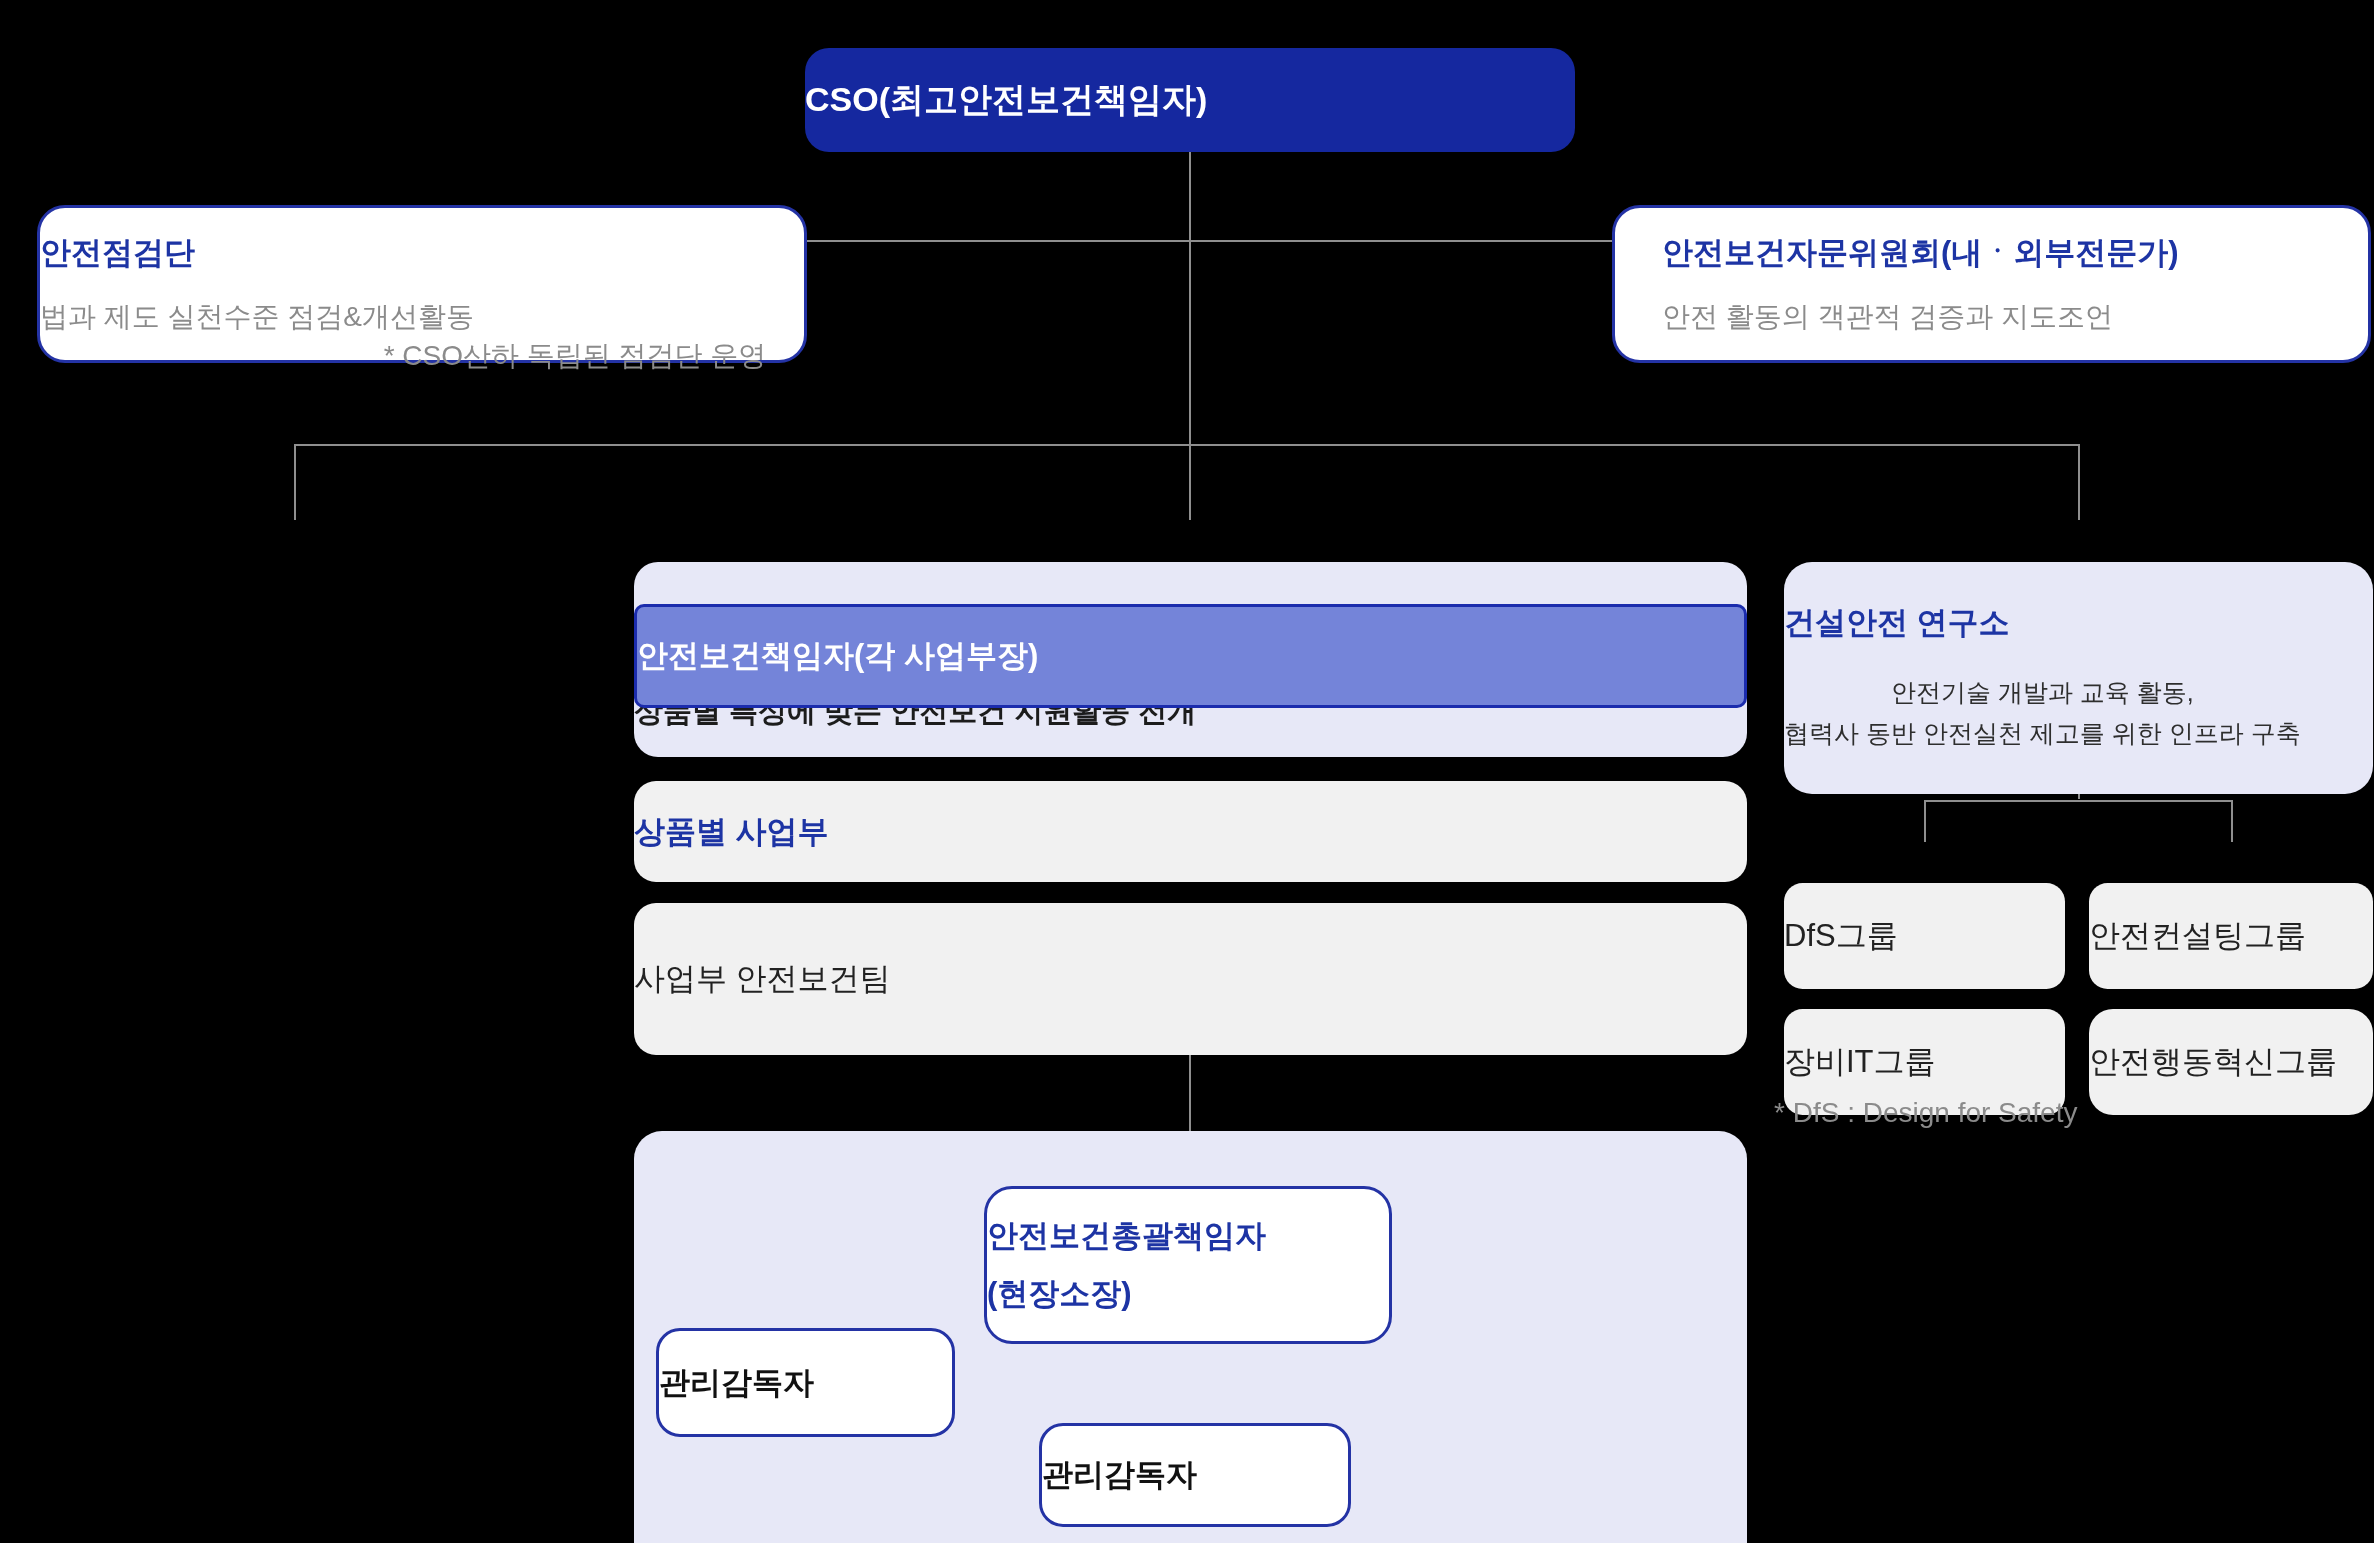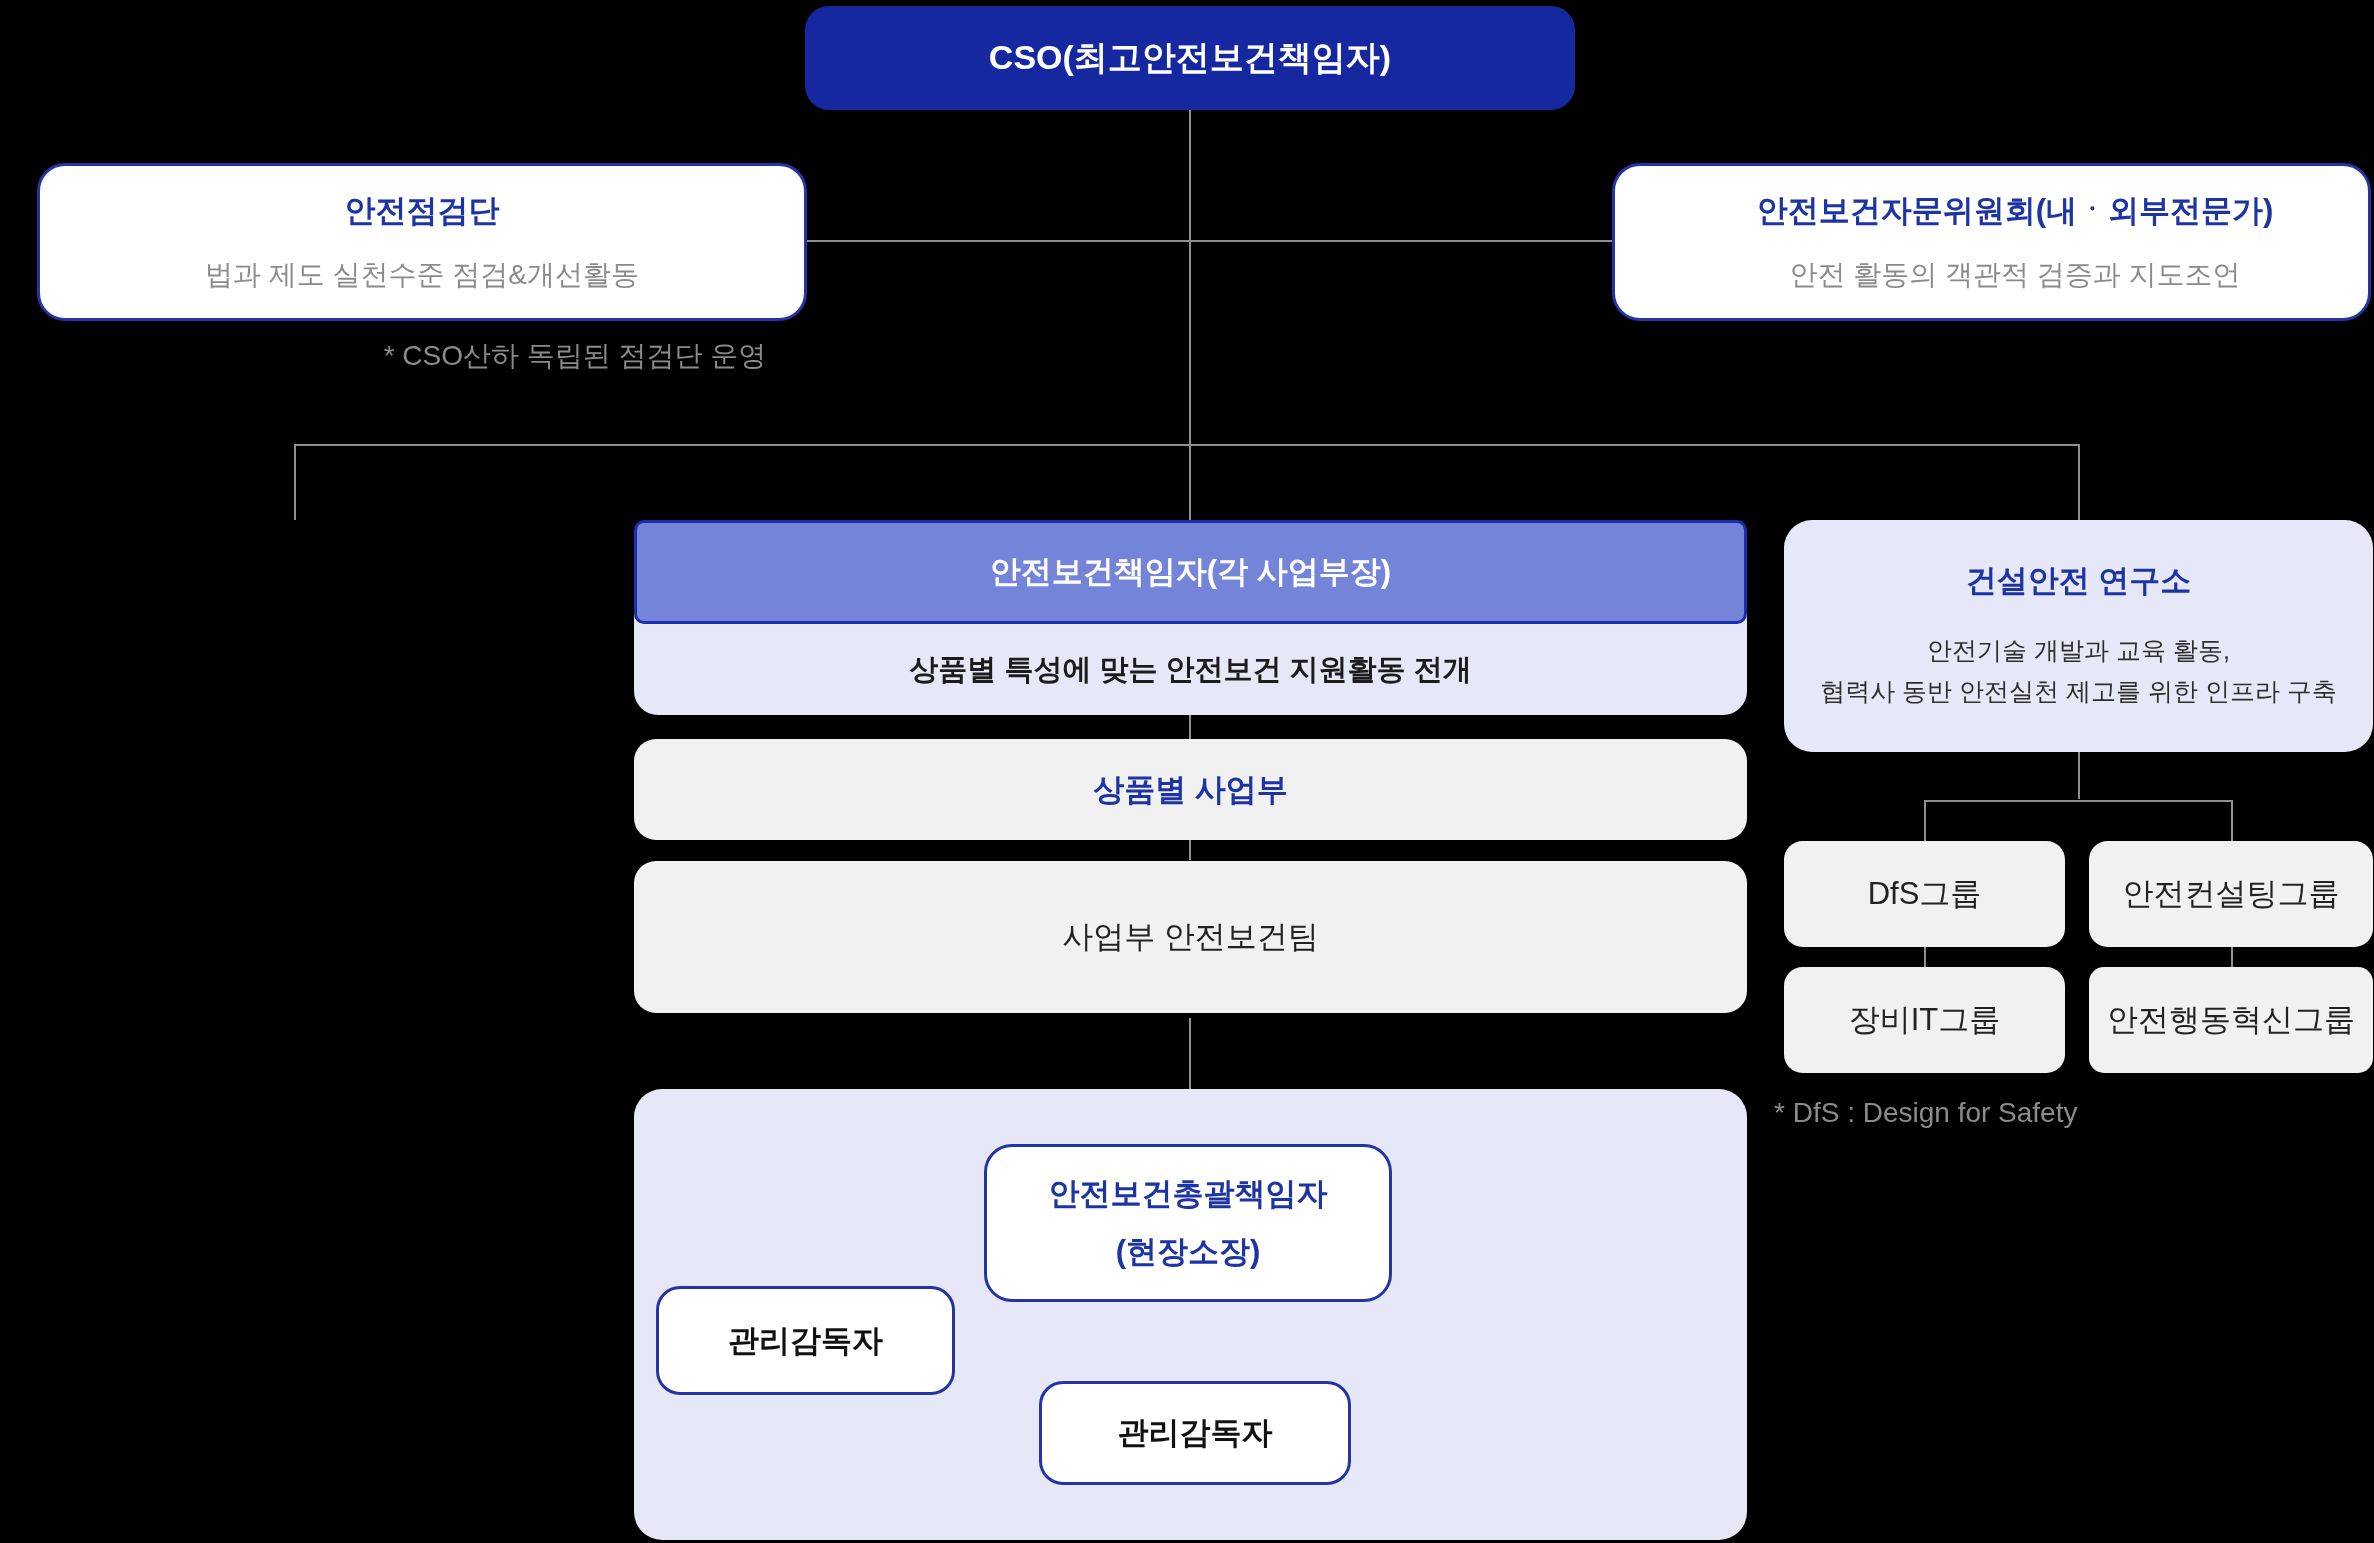--- a/index.html
+++ b/index.html
@@ -1,21 +1,21 @@
 <!DOCTYPE html>
 <html lang="ko" style="font-size:15px"><head>
 <meta charset="utf-8">
 <style>
   html,body{margin:0;padding:0;background:#000;}
   .canvas{
     position:relative;width:2375px;height:1543px;background:#000;overflow:hidden;
     font-family:"Liberation Sans","DejaVu Sans",sans-serif;
   }
   .box{position:absolute;box-sizing:border-box;display:flex;flex-direction:column;
-       align-items:center;justify-content:center;text-align:center;}
+       align-items:flex-start;justify-content:center;text-align:center;margin-top:42px;}
   .navy-box{background:#15289f;border-radius:24px;color:#fff;font-weight:bold;font-size:34px;}
   .white-box{background:#fff;border:3.7px solid #2433a5;border-radius:28px;}
   .lav-box{background:#e7e8f7;border-radius:28px;}
   .gray-box{background:#f1f1f1;border-radius:22px;}
   .title-blue{color:#1d34a4;font-weight:bold;font-size:31px;}
   .sub-gray{color:#8b8b8b;font-size:28px;margin-top:24px;}
   .body-dark{color:#2e2e2e;font-size:26px;line-height:1.66;margin-top:28px;}
   .indigo-head{background:#7484d9;border:3.7px solid #1b2cad;border-radius:10px;
        color:#fff;font-weight:bold;font-size:31px;}
   .note{position:absolute;color:#8b8b8b;font-size:28px;}
@@ -91,21 +91,21 @@
 
   <div class="box gray-box" style="left:1784px;top:841px;width:281px;height:106px;border-radius:18.6px;">
     <span class="grp">DfS그룹</span>
   </div>
   <div class="box gray-box" style="left:2089px;top:841px;width:284px;height:106px;border-radius:18.6px;">
     <span class="grp">안전컨설팅그룹</span>
   </div>
   <div class="box gray-box" style="left:1784px;top:967px;width:281px;height:106px;border-radius:18.6px;">
     <span class="grp">장비IT그룹</span>
   </div>
-  <div class="box gray-box" style="left:2089px;top:967px;width:284px;height:106px;border-radius:15px;">
+  <div class="box gray-box" style="left:2089px;top:967px;width:284px;height:106px;border-radius:24px;">
     <span class="grp">안전행동혁신그룹</span>
   </div>
 
   <div class="note" style="left:1774px;top:1097px;">
     <span>* DfS : Design for Safety</span>
   </div>
 
   <div class="box lav-box" style="left:634px;top:1089px;width:1113px;height:451px;"></div>
 
   <div class="box white-box" style="left:984px;top:1144px;width:408px;height:158px;">

